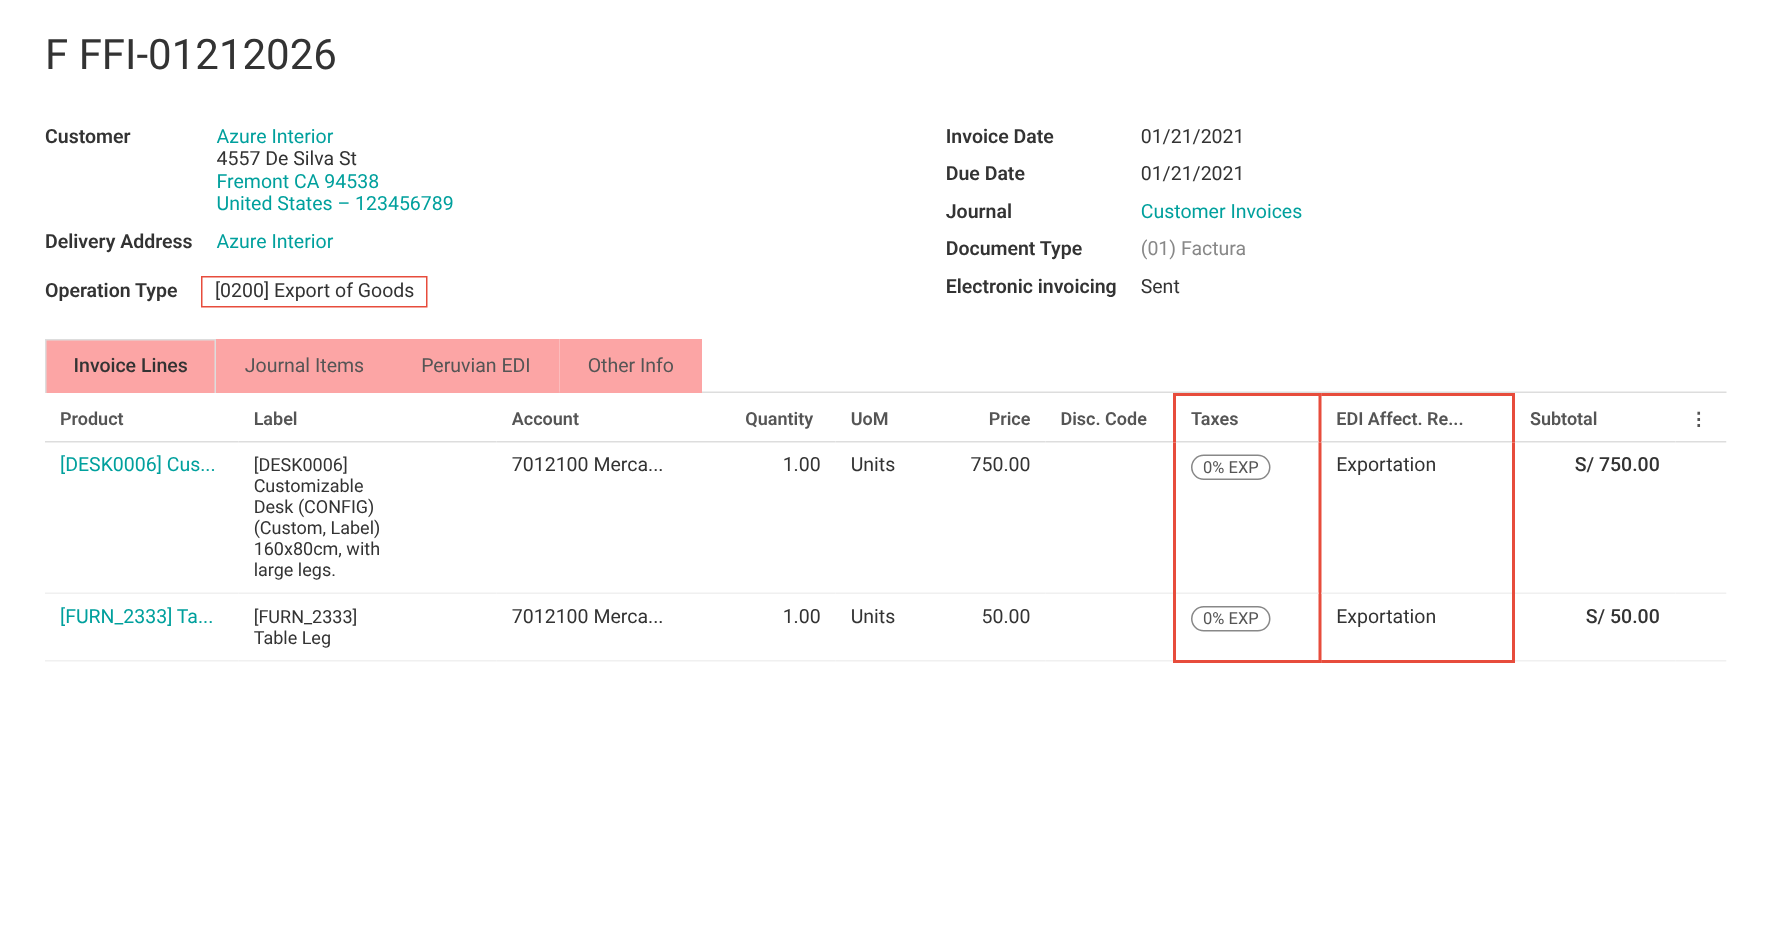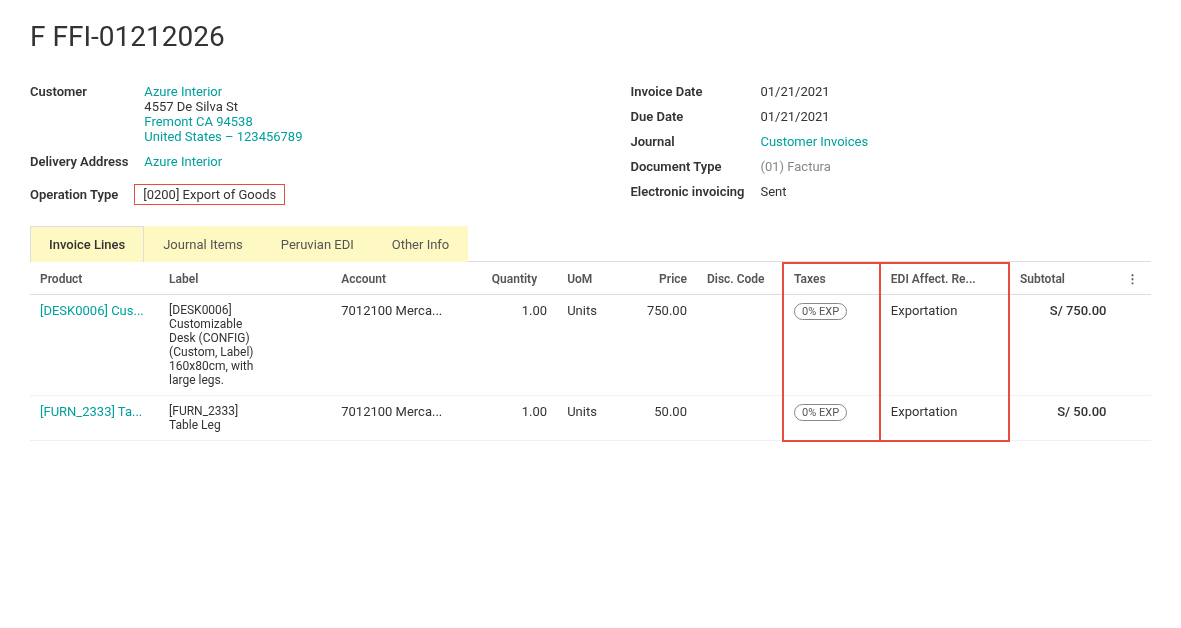--- a/index.html
+++ b/index.html
@@ -18,33 +18,33 @@
 
     .address-block { display: flex; flex-direction: column; }
     .address-line { color: #333; }
     .address-line.link { color: #00a09d; }
 
     .operation-type-row { display: flex; align-items: flex-start; margin-top: 4px; }
     .operation-type-label { font-weight: 600; color: #333; font-size: 13px; padding: 3px 16px 3px 0; white-space: nowrap; }
     .operation-type-value { border: 1.5px solid #e74c3c; padding: 2px 8px; font-size: 13px; color: #333; }
 
     .tabs { display: flex; border-bottom: 1px solid #ddd; margin-bottom: 0; margin-top: 16px; }
-    .tab { padding: 10px 18px; cursor: pointer; font-size: 13px; color: #555; border: 1px solid transparent; border-bottom: none; margin-bottom: -1px; background: #fef9c3; }
+    .tab { padding: 10px 18px; cursor: pointer; font-size: 13px; color: #555; border: 1px solid transparent; border-bottom: none; margin-bottom: -1px; background: #fca5a5; }
     .tab.active { border-color: #ddd; border-bottom-color: #fff; color: #333; font-weight: 500; }
 
     .table-container { margin-top: 0; overflow-x: auto; }
     table { width: 100%; border-collapse: collapse; font-size: 13px; }
     thead th { text-align: left; padding: 8px 10px; border-bottom: 1px solid #ddd; font-weight: 600; color: #555; font-size: 12px; white-space: nowrap; }
     tbody td { padding: 8px 10px; border-bottom: 1px solid #f0f0f0; vertical-align: top; color: #333; }
     tbody tr:first-child td { border-top: none; }
 
     .col-product { width: 120px; }
     .col-label { width: 160px; }
     .col-account { width: 140px; }
-    .col-qty { width: 70px; text-align: left; }
+    .col-qty { width: 70px; text-align: center; }
     .col-uom { width: 60px; }
     .col-price { width: 70px; text-align: right; }
     .col-disc { width: 80px; }
     .col-taxes { width: 90px; }
     .col-edi { width: 120px; }
     .col-subtotal { width: 100px; text-align: left; }
 
     .taxes-col, .edi-col { border-left: 2px solid #e74c3c; border-right: 2px solid #e74c3c; }
     thead th.taxes-col { border-top: 2px solid #e74c3c; }
     thead th.edi-col { border-top: 2px solid #e74c3c; margin-top: 36px; }

